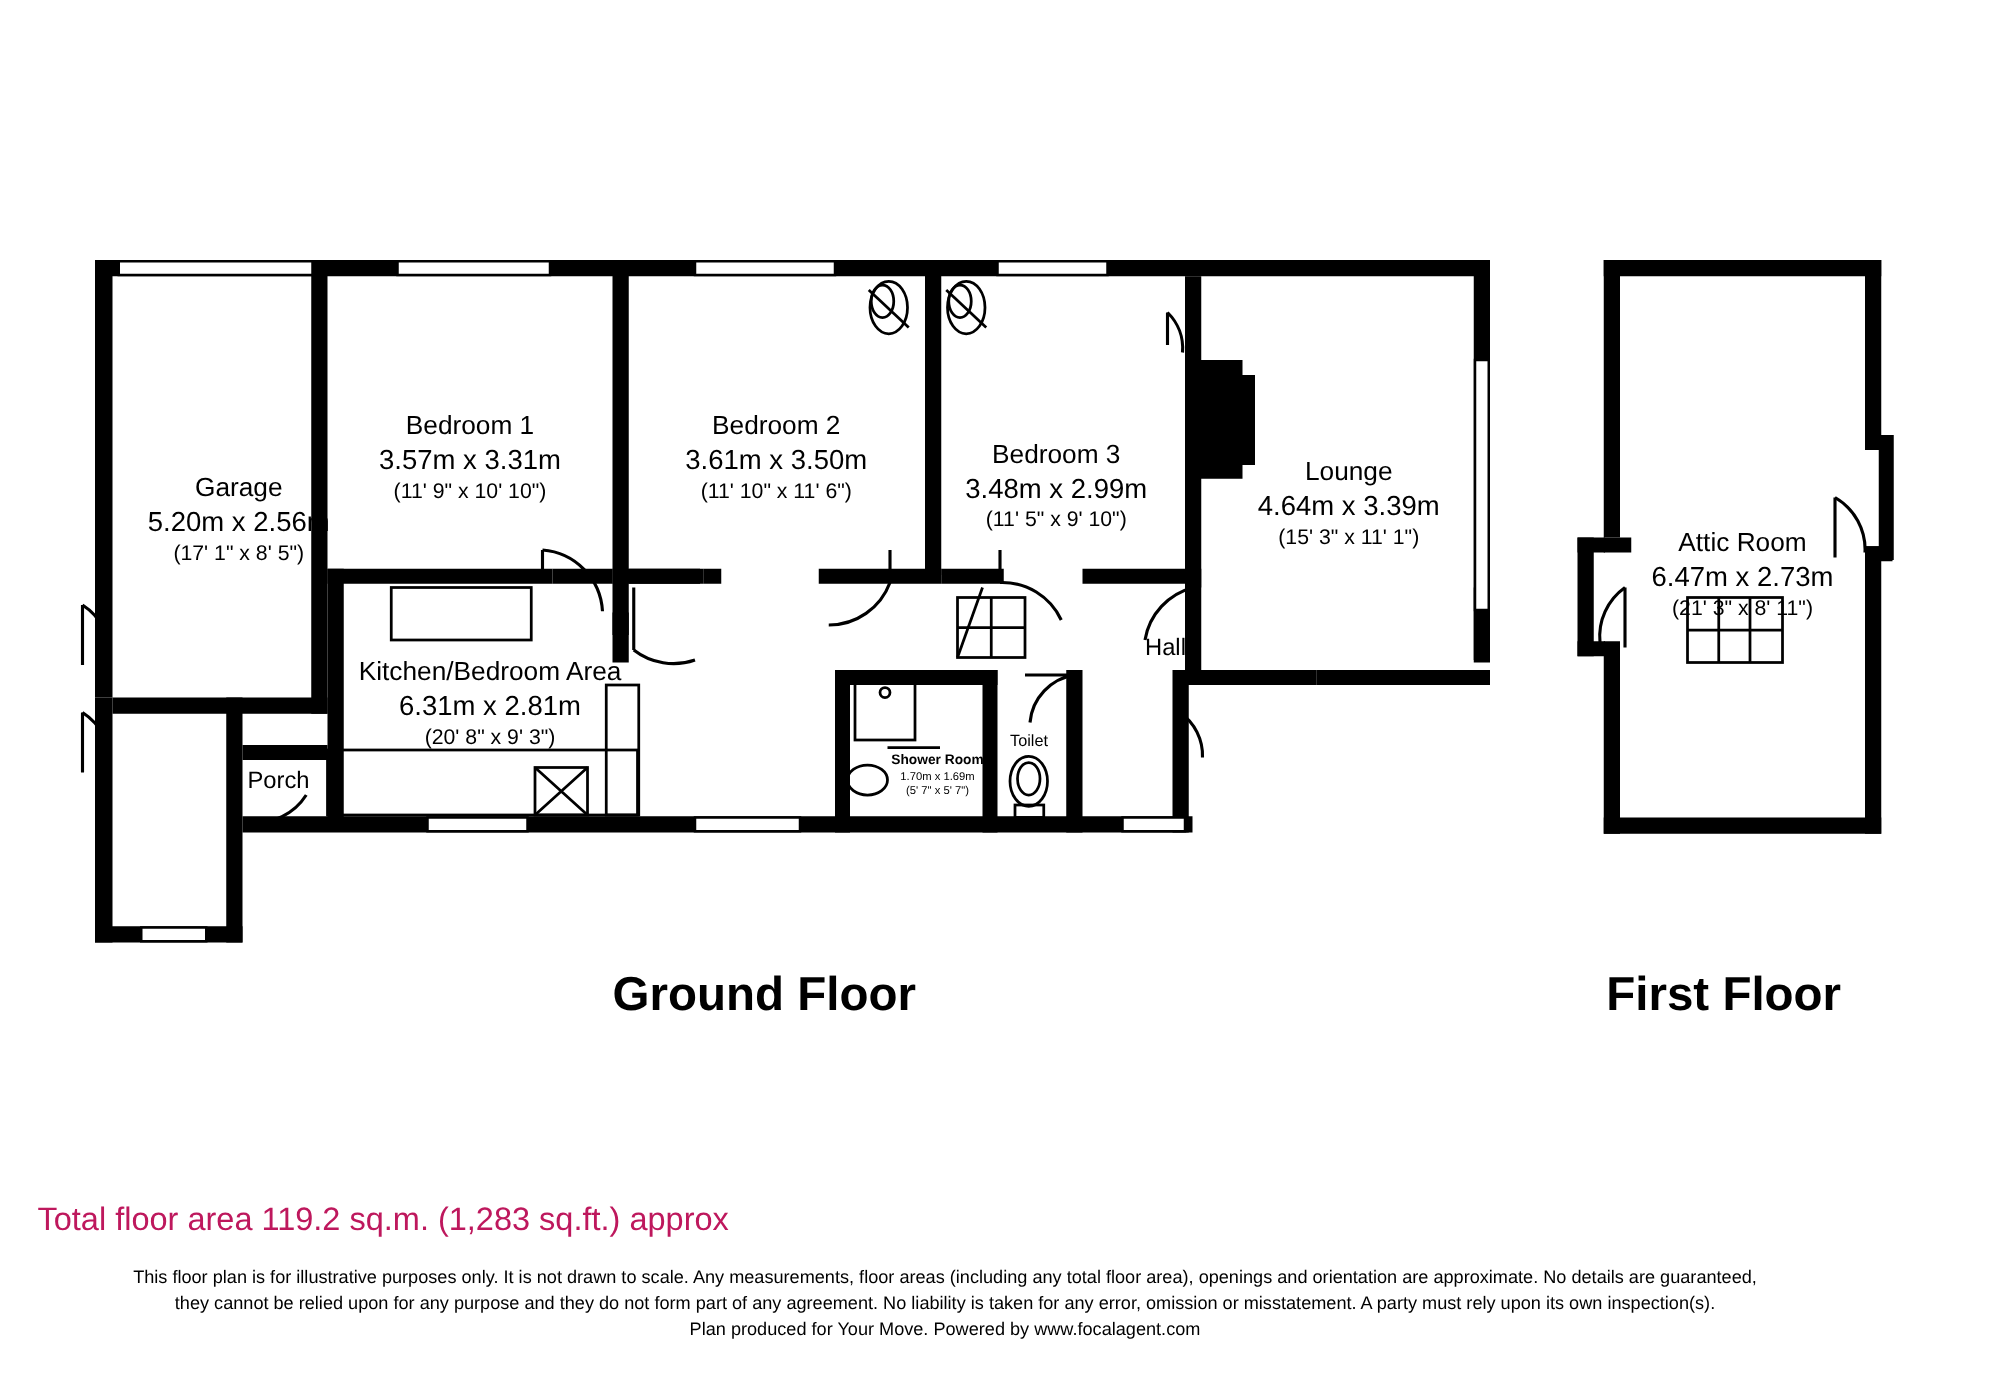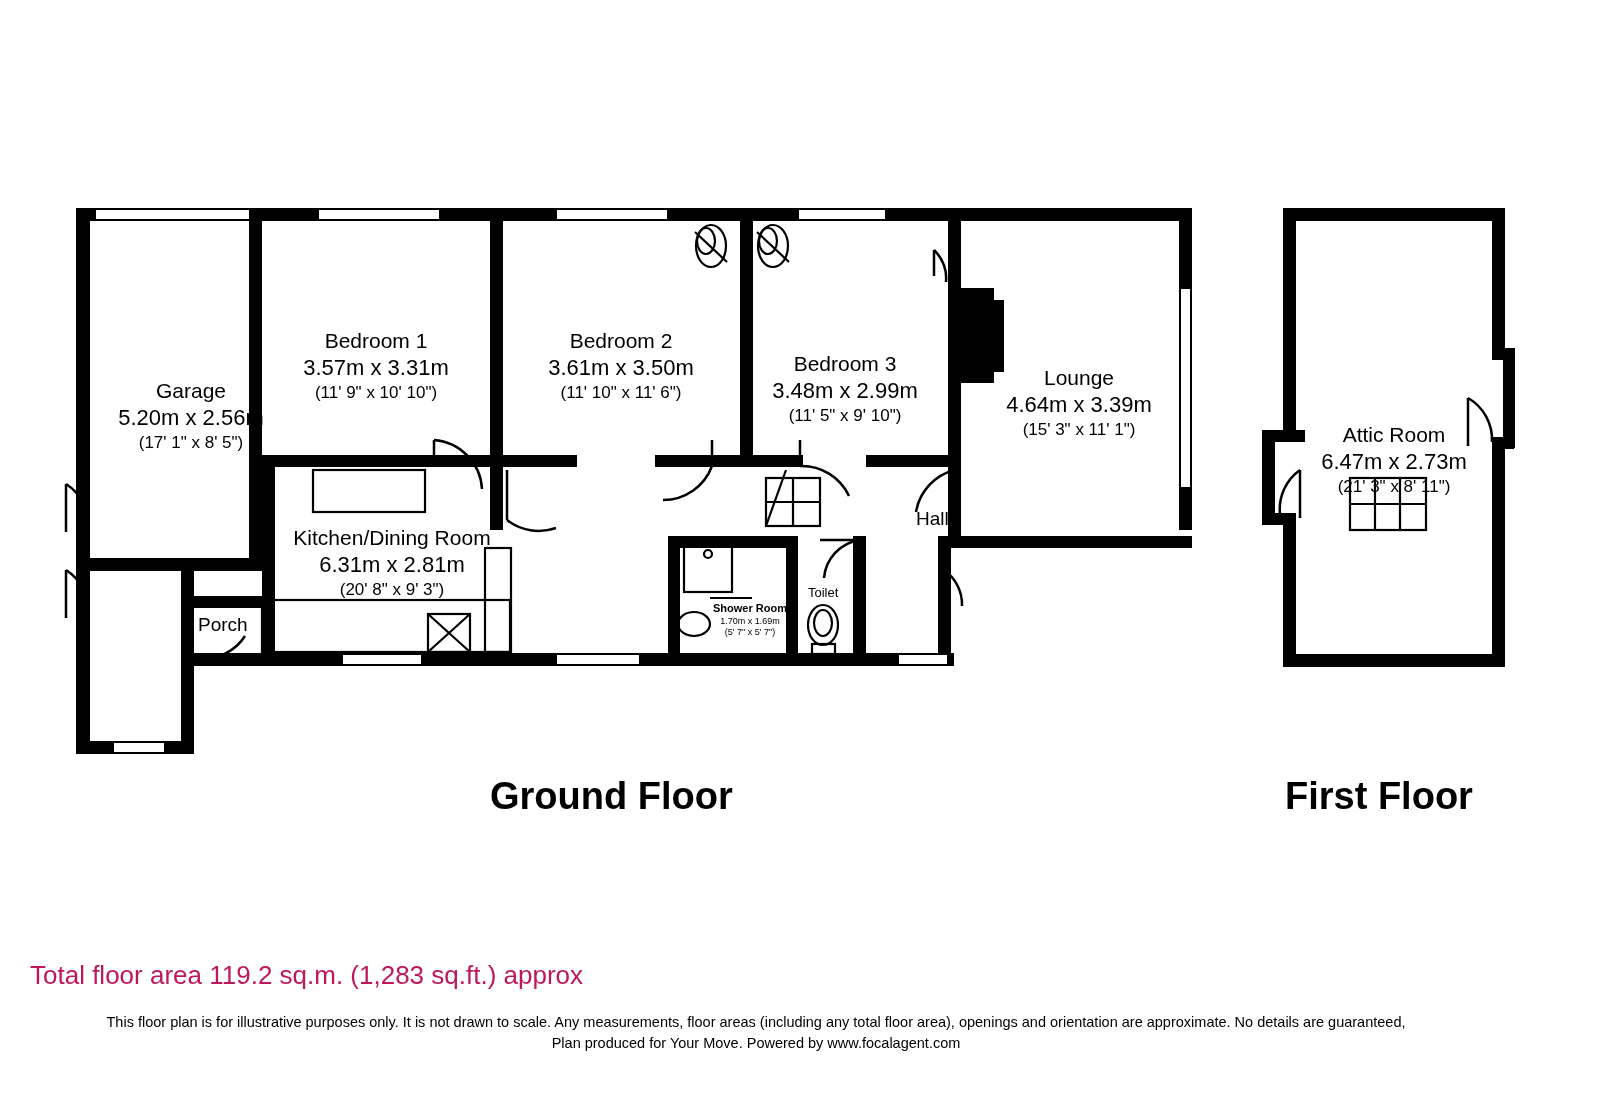--- a/index.html
+++ b/index.html
@@ -299,21 +299,21 @@
   <div class="room-dim-imp">(11' 5" x 9' 10")</div>
 </div>
 
 <div class="label" style="left:965px; top:365px; width:228px;">
   <div class="room-name">Lounge</div>
   <div class="room-dim">4.64m x 3.39m</div>
   <div class="room-dim-imp">(15' 3" x 11' 1")</div>
 </div>
 
 <div class="label" style="left:262px; top:525px; width:260px;">
-  <div class="room-name">Kitchen/Dining Room</div>
+  <div class="room-name">Kitchen/Bedroom Area</div>
   <div class="room-dim">6.31m x 2.81m</div>
   <div class="room-dim-imp">(20' 8" x 9' 3")</div>
 </div>
 
 <div class="label small" style="left:690px; top:602px; width:120px;">
   <div class="room-name">Shower Room</div>
   <div class="room-dim">1.70m x 1.69m</div>
   <div class="room-dim-imp">(5' 7" x 5' 7")</div>
 </div>
 
@@ -327,14 +327,15 @@
   <div class="room-dim-imp">(21' 3" x 8' 11")</div>
 </div>
 
 <div class="floor-title" style="left:490px; top:775px;">Ground Floor</div>
 <div class="floor-title" style="left:1285px; top:775px;">First Floor</div>
 
 <div id="total-area">Total floor area 119.2 sq.m. (1,283 sq.ft.) approx</div>
 
 <div id="disclaimer">
   <div>This floor plan is for illustrative purposes only. It is not drawn to scale. Any measurements, floor areas (including any total floor area), openings and orientation are approximate. No details are guaranteed,</div>
+  <div>they cannot be relied upon for any purpose and they do not form part of any agreement. No liability is taken for any error, omission or misstatement. A party must rely upon its own inspection(s).</div>
   <div>Plan produced for Your Move. Powered by www.focalagent.com</div>
 </div>
 
 </body></html>

